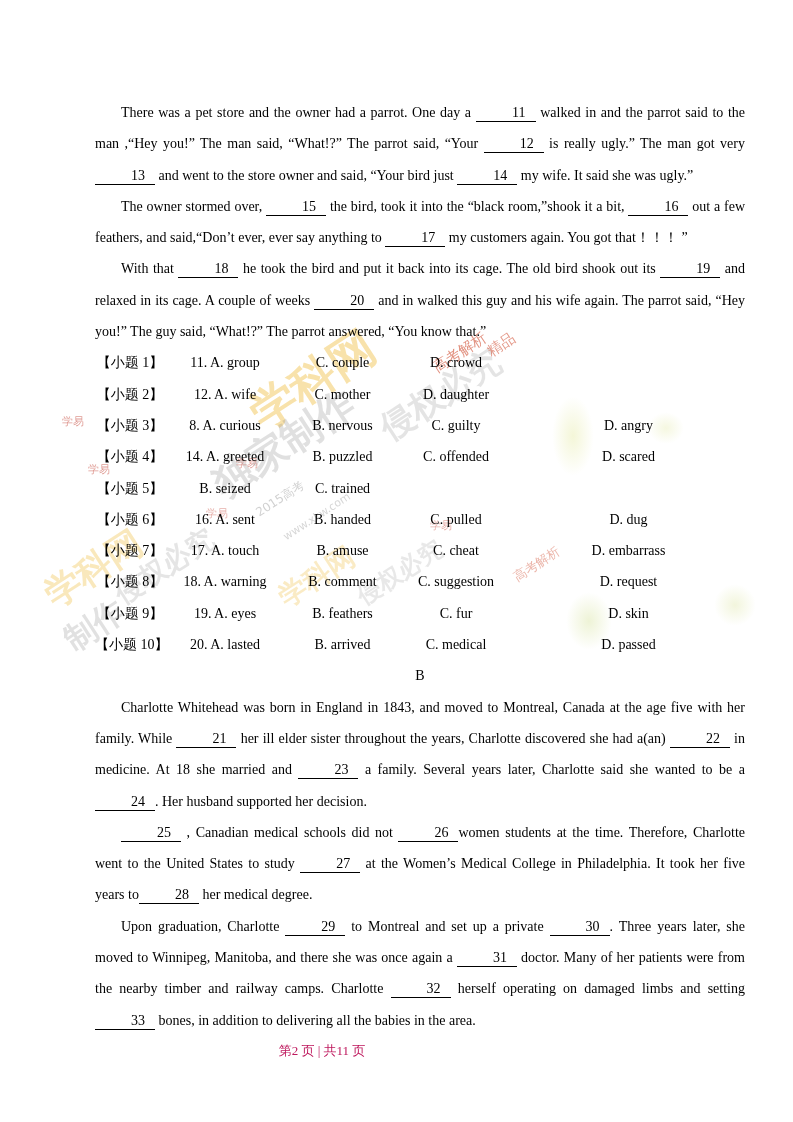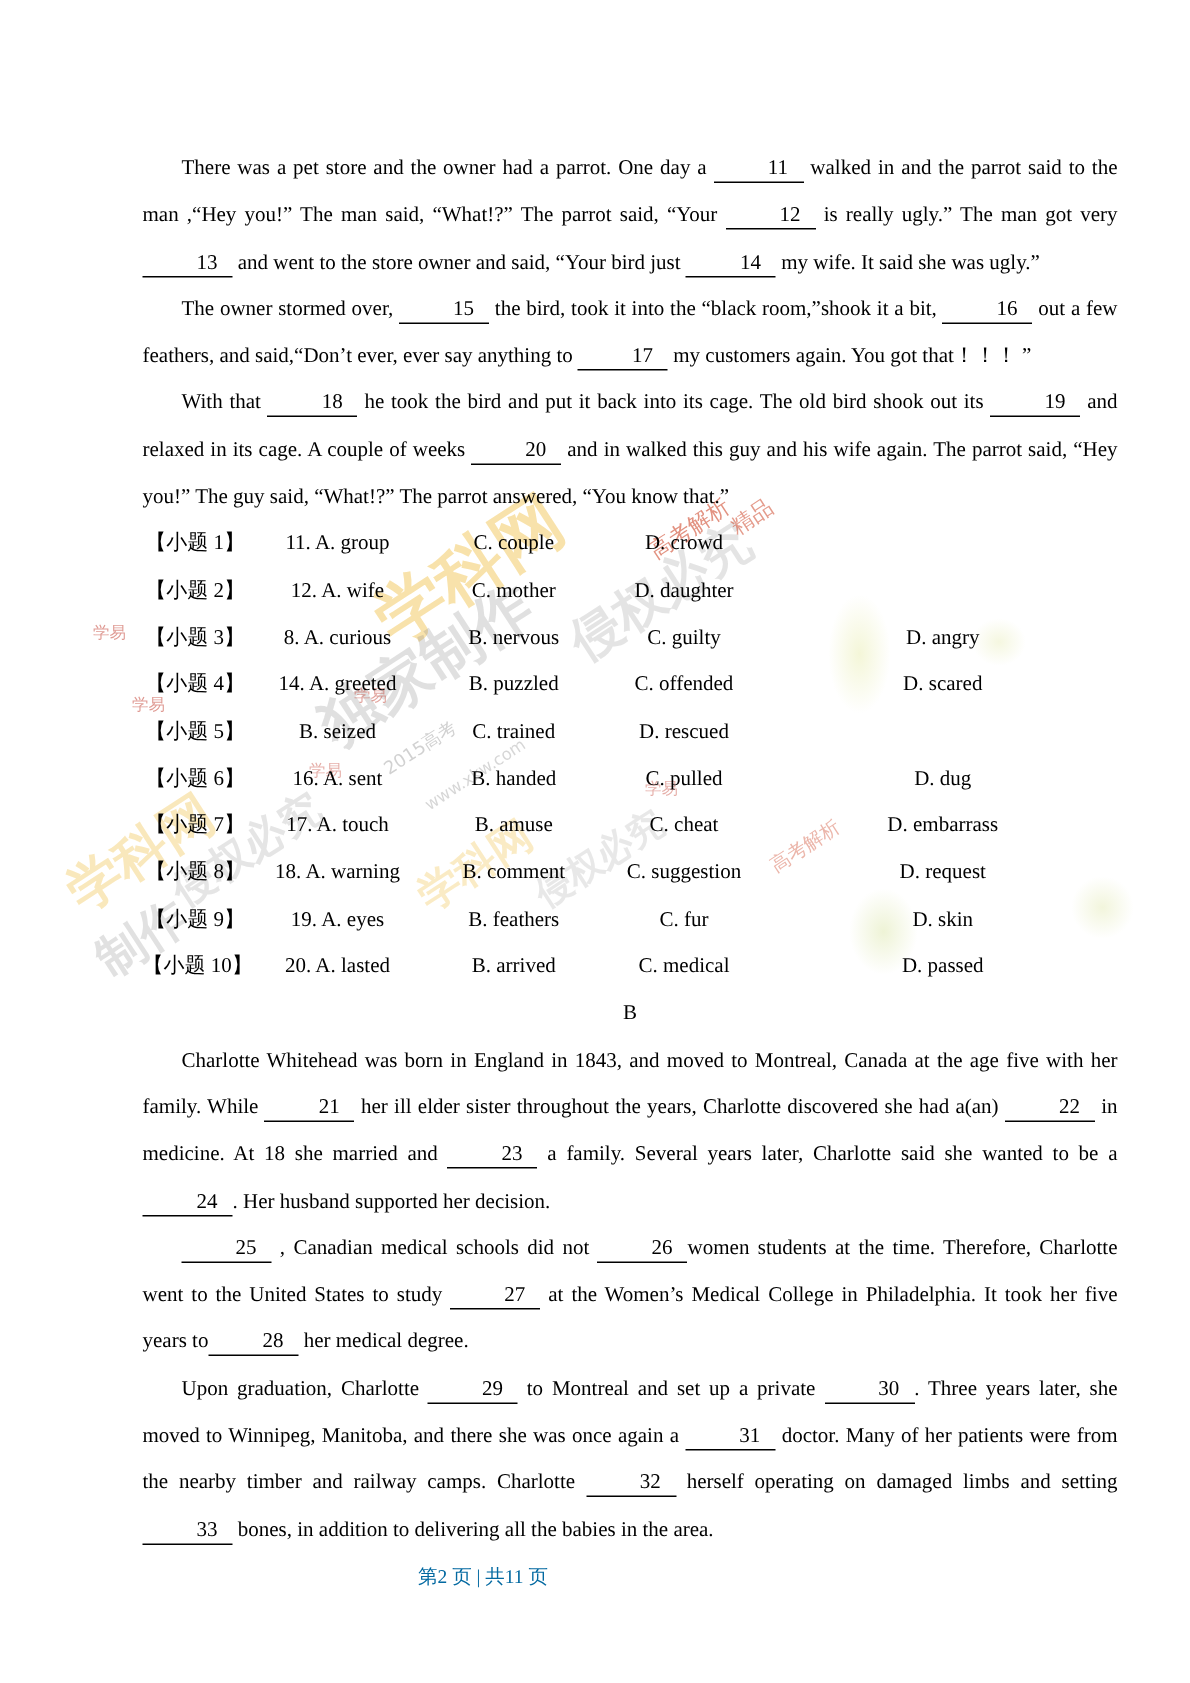--- a/index.html
+++ b/index.html
@@ -19,21 +19,21 @@
   p.para{margin:0;text-indent:26px;}
   .blank{
     display:inline-block;min-width:54px;text-align:center;
     border-bottom:1.5px solid #000;padding:0 3px;line-height:16px;
   }
   .qrow{display:grid;grid-template-columns:70px 120px 115px 112px 1fr;text-align:center;}
   .qcell{white-space:nowrap;}
   .section-label{text-align:center;}
   .footer{
     position:absolute;top:1042px;left:0;width:644px;z-index:1;
-    text-align:center;font-size:13px;color:#0369a1;
+    text-align:center;font-size:13px;color:#be185d;
   }
 </style>
 </head>
 <body>
 
 <div class="page">
   <div class="watermark-layer" id="wm">
       <span class="wmtext" style="left: 272px; top: 382px; font-size: 46px; color: rgb(238, 180, 36); opacity: 0.38; transform: rotate(-33deg); font-weight: bold;">学科网</span>
       <span class="wmtext" style="left: 232px; top: 455px; font-size: 40px; color: rgb(138, 138, 138); opacity: 0.26; transform: rotate(-33deg); font-weight: bold;">独家制作</span>
       <span class="wmtext" style="left: 396px; top: 405px; font-size: 34px; color: rgb(154, 154, 154); opacity: 0.26; transform: rotate(-33deg); font-weight: bold;">侵权必究</span>
@@ -88,21 +88,20 @@
           <div class="qcell">【小题 4】</div>
           <div class="qcell">14. A. greeted</div>
           <div class="qcell">B. puzzled</div>
           <div class="qcell">C. offended</div>
           <div class="qcell">D. scared</div>
         </div>
         <div class="qrow">
           <div class="qcell">【小题 5】</div>
           <div class="qcell">B. seized</div>
           <div class="qcell">C. trained</div>
-          <div class="qcell">D. rescued</div>
         </div>
         <div class="qrow">
           <div class="qcell">【小题 6】</div>
           <div class="qcell">16. A. sent</div>
           <div class="qcell">B. handed</div>
           <div class="qcell">C. pulled</div>
           <div class="qcell">D. dug</div>
         </div>
         <div class="qrow">
           <div class="qcell">【小题 7】</div>

